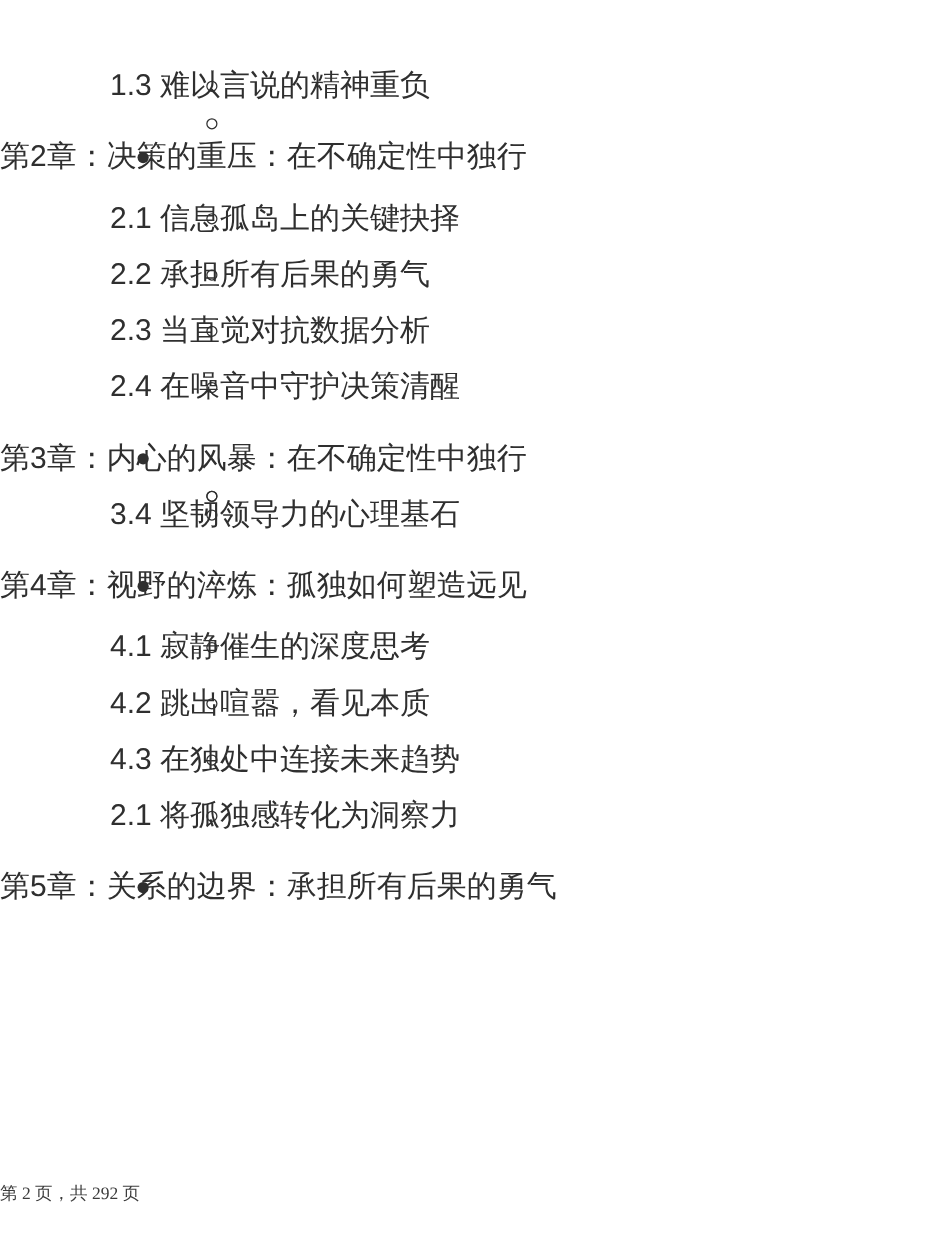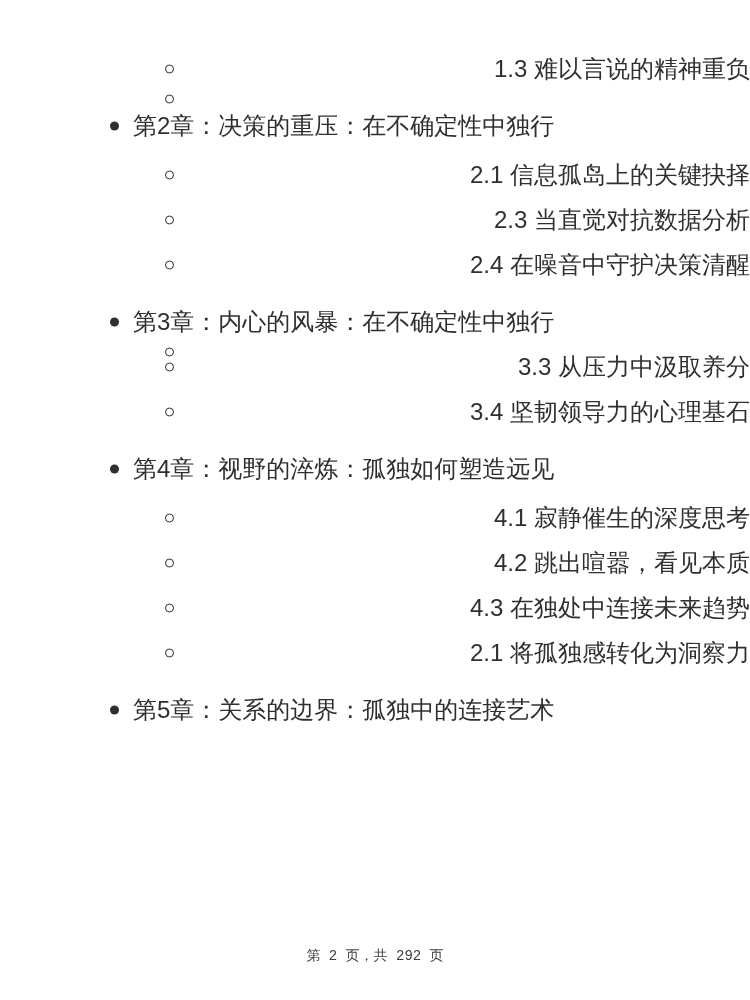--- a/index.html
+++ b/index.html
@@ -19,26 +19,24 @@
     padding-top: 54px;
   }
   .item {
     position: relative;
     font-size: 24px;
     line-height: 30px;
     margin-bottom: 15px;
     white-space: nowrap;
   }
   .item.l1 {
-    padding-left: 133px;
     margin-top: 27px;
   }
   .item.l2 {
-    padding-left: 116px;
-    text-align: right;
+    padding-left: 88px;
   }
   .item.l2.first-sub {
     margin-top: 19px;
   }
   .bullet-disc {
     position: absolute;
     left: 110px;
     top: 50%;
     transform: translateY(-50%);
     width: 9px;
@@ -58,45 +56,46 @@
     background: transparent;
   }
   .label {
     display: inline-block;
   }
   .page-footer {
     position: absolute;
     top: 948px;
     left: 0;
     width: 100%;
-    text-align: center;
-    font-family: Liberation Mono, monospace;
+    text-align: left;
+    font-family: Liberation Serif, serif;
     font-size: 14px;
     line-height: 16px;
     color: #3c3c3c;
   }
 </style>
 </head>
 <body>
 
 <main class="page">
   <div id="toc">
       <div class="item l2"><span class="bullet-circle"></span><span class="label">1.3 难以言说的精神重负</span></div>
       <div class="item l2"><span class="bullet-circle"></span></div>
       <div class="item l1"><span class="bullet-disc"></span><span class="label">第2章：决策的重压：在不确定性中独行</span></div>
       <div class="item l2 first-sub"><span class="bullet-circle"></span><span class="label">2.1 信息孤岛上的关键抉择</span></div>
+      <div class="item l2"><span class="bullet-circle"></span><span class="label">2.2 承担所有后果的勇气</span></div>
       <div class="item l2"><span class="bullet-circle"></span><span class="label">2.3 当直觉对抗数据分析</span></div>
       <div class="item l2"><span class="bullet-circle"></span><span class="label">2.4 在噪音中守护决策清醒</span></div>
       <div class="item l1"><span class="bullet-disc"></span><span class="label">第3章：内心的风暴：在不确定性中独行</span></div>
       <div class="item l2"><span class="bullet-circle"></span></div>
-      <div class="item l2"><span class="bullet-circle"></span><span class="label">3.3 从压力中汲取养分</span></div>
+      <div class="item l2"><span class="bullet-circle"></span></div>
       <div class="item l2"><span class="bullet-circle"></span><span class="label">3.4 坚韧领导力的心理基石</span></div>
       <div class="item l1"><span class="bullet-disc"></span><span class="label">第4章：视野的淬炼：孤独如何塑造远见</span></div>
       <div class="item l2 first-sub"><span class="bullet-circle"></span><span class="label">4.1 寂静催生的深度思考</span></div>
       <div class="item l2"><span class="bullet-circle"></span><span class="label">4.2 跳出喧嚣，看见本质</span></div>
       <div class="item l2"><span class="bullet-circle"></span><span class="label">4.3 在独处中连接未来趋势</span></div>
       <div class="item l2"><span class="bullet-circle"></span><span class="label">2.1 将孤独感转化为洞察力</span></div>
-      <div class="item l1"><span class="bullet-disc"></span><span class="label">第5章：关系的边界：孤独中的连接艺术</span></div>
+      <div class="item l1"><span class="bullet-disc"></span><span class="label">第5章：关系的边界：承担所有后果的勇气</span></div>
     </div>
   <footer class="page-footer">
     <span>第 2 页，共 292 页</span>
   </footer>
 </main>
 
 </body></html>

